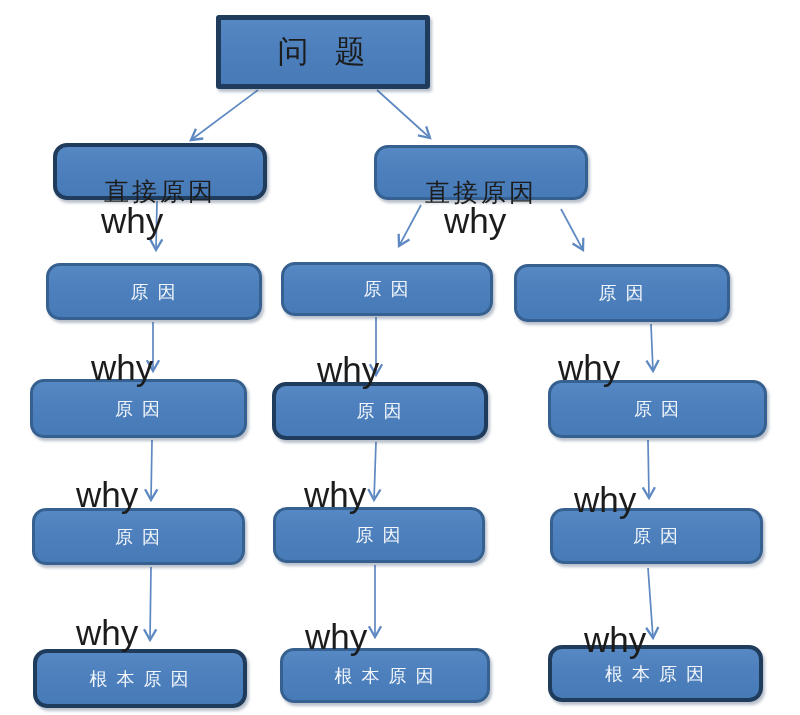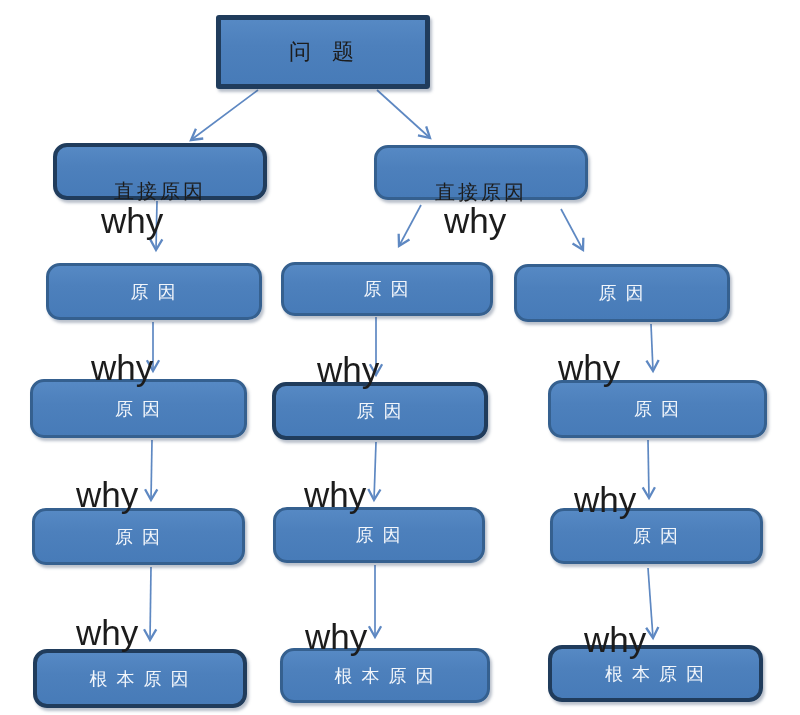--- a/index.html
+++ b/index.html
@@ -29,22 +29,22 @@
     box-sizing:border-box;
     display:flex;align-items:center;justify-content:center;
     background:linear-gradient(180deg,#5689c4 0%, #4d80bc 40%, #477bb8 100%);
     border:3px solid var(--border);
     border-radius:14px;
     box-shadow:2px 3px 3px rgba(55,75,105,0.35);
   }
   .node.rect{border-radius:3px;border:5px solid var(--border-dark);}
   .node.darkb{border-color:var(--border-dark);border-width:4px;}
   .lbl{white-space:pre;}
-  .lbl-problem{font-size:22px;color:var(--text-dark);letter-spacing:3px;font-weight:500;}
-  .lbl-direct{font-size:20px;color:var(--text-dark);letter-spacing:3px;margin-top:40px;}
+  .lbl-problem{font-size:31px;color:var(--text-dark);letter-spacing:3px;font-weight:500;}
+  .lbl-direct{font-size:25px;color:var(--text-dark);letter-spacing:3px;margin-top:40px;}
   .lbl-cause{font-size:18px;color:var(--text-light);letter-spacing:2px;text-align:right;}
   .why{
     position:absolute;
     font-size:35px;color:var(--text-dark);
     line-height:1;
   }
 </style>
 </head>
 <body>
 

